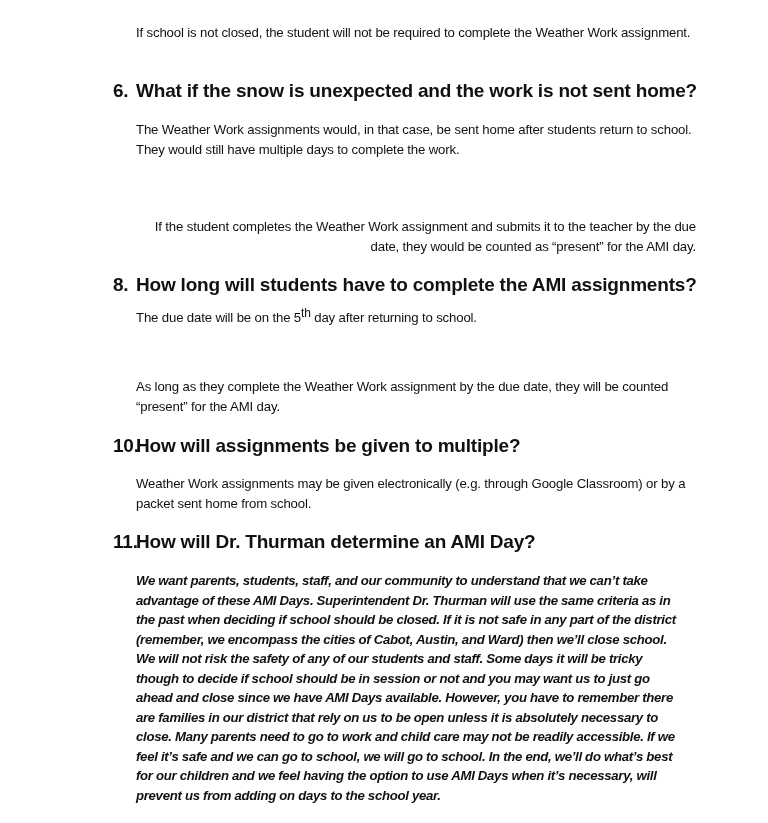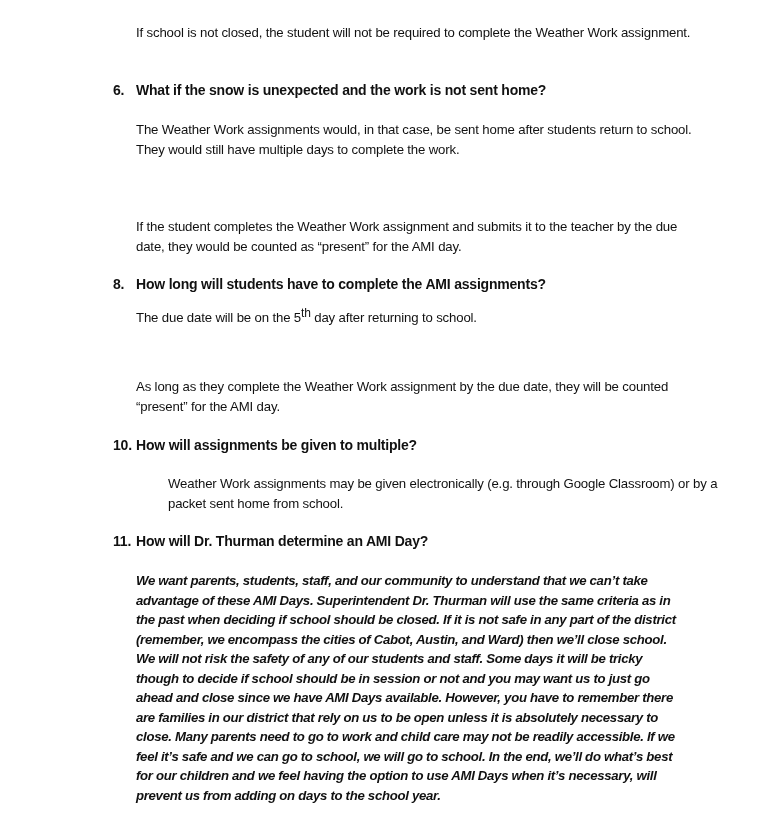--- a/index.html
+++ b/index.html
@@ -7,52 +7,52 @@
     width: 768px; height: 823px; overflow: hidden; position: relative;
     font-family: "Liberation Sans", sans-serif; color: #111111;
   }
   .page { position: absolute; left: 0; top: 0; width: 768px; height: 823px; }
   .para {
     position: absolute; left: 136px; width: 560px;
     font-size: 13.2px; line-height: 19.5px; letter-spacing: -0.15px;
   }
   .q {
     position: absolute; left: 113px; width: 590px;
-    font-size: 14px; line-height: 19.5px; font-weight: bold; letter-spacing: -0.2px;
+    font-size: 19px; line-height: 19.5px; font-weight: bold; letter-spacing: -0.2px;
   }
   .q .num { display: inline-block; width: 23px; }
   .italic { font-style: italic; font-weight: bold; letter-spacing: -0.3px; width: 545px; }
   sup { font-size: 12px; line-height: 0; vertical-align: super; }
 </style>
 </head>
 <body>
 
 <div class="page">
 
   <div class="para" style="top:23px;">If school is not closed, the student will not be required to complete the Weather Work assignment.</div>
 
   <div class="q" style="top:81px;">
     <span class="num">6.</span><span>What if the snow is unexpected and the work is not sent home?</span>
   </div>
   <div class="para" style="top:120px;">The Weather Work assignments would, in that case, be sent home after students return to school. They would still have multiple days to complete the work.</div>
 
-  <div class="para" style="top:217px;">If the student completes the Weather Work assignment and submits it to the teacher by the due date, they would be counted as “present” for the AMI day.</div>
+  <div class="para" style="top:217px;text-align:right;">If the student completes the Weather Work assignment and submits it to the teacher by the due date, they would be counted as “present” for the AMI day.</div>
 
   <div class="q" style="top:275px;">
     <span class="num">8.</span><span>How long will students have to complete the AMI assignments?</span>
   </div>
   <div class="para" style="top:308px;">
     <span>The due date will be on the 5</span><sup>th</sup><span> day after returning to school.</span>
   </div>
 
   <div class="para" style="top:377px;">As long as they complete the Weather Work assignment by the due date, they will be counted “present” for the AMI day.</div>
 
   <div class="q" style="top:436px;">
     <span class="num">10.</span><span>How will assignments be given to multiple?</span>
   </div>
-  <div class="para" style="top:474px;margin-left:32px;">Weather Work assignments may be given electronically (e.g. through Google Classroom) or by a packet sent home from school.</div>
+  <div class="para" style="top:474px;">Weather Work assignments may be given electronically (e.g. through Google Classroom) or by a packet sent home from school.</div>
 
   <div class="q" style="top:532px;">
     <span class="num">11.</span><span>How will Dr. Thurman determine an AMI Day?</span>
   </div>
   <div class="para italic" style="top:571px;">We want parents, students, staff, and our community to understand that we can’t take advantage of these AMI Days. Superintendent Dr. Thurman will use the same criteria as in the past when deciding if school should be closed. If it is not safe in any part of the district (remember, we encompass the cities of Cabot, Austin, and Ward) then we’ll close school. We will not risk the safety of any of our students and staff. Some days it will be tricky though to decide if school should be in session or not and you may want us to just go ahead and close since we have AMI Days available. However, you have to remember there are families in our district that rely on us to be open unless it is absolutely necessary to close. Many parents need to go to work and child care may not be readily accessible. If we feel it’s safe and we can go to school, we will go to school. In the end, we’ll do what’s best for our children and we feel having the option to use AMI Days when it’s necessary, will prevent us from adding on days to the school year.</div>
 
 </div>
 
 </body></html>

